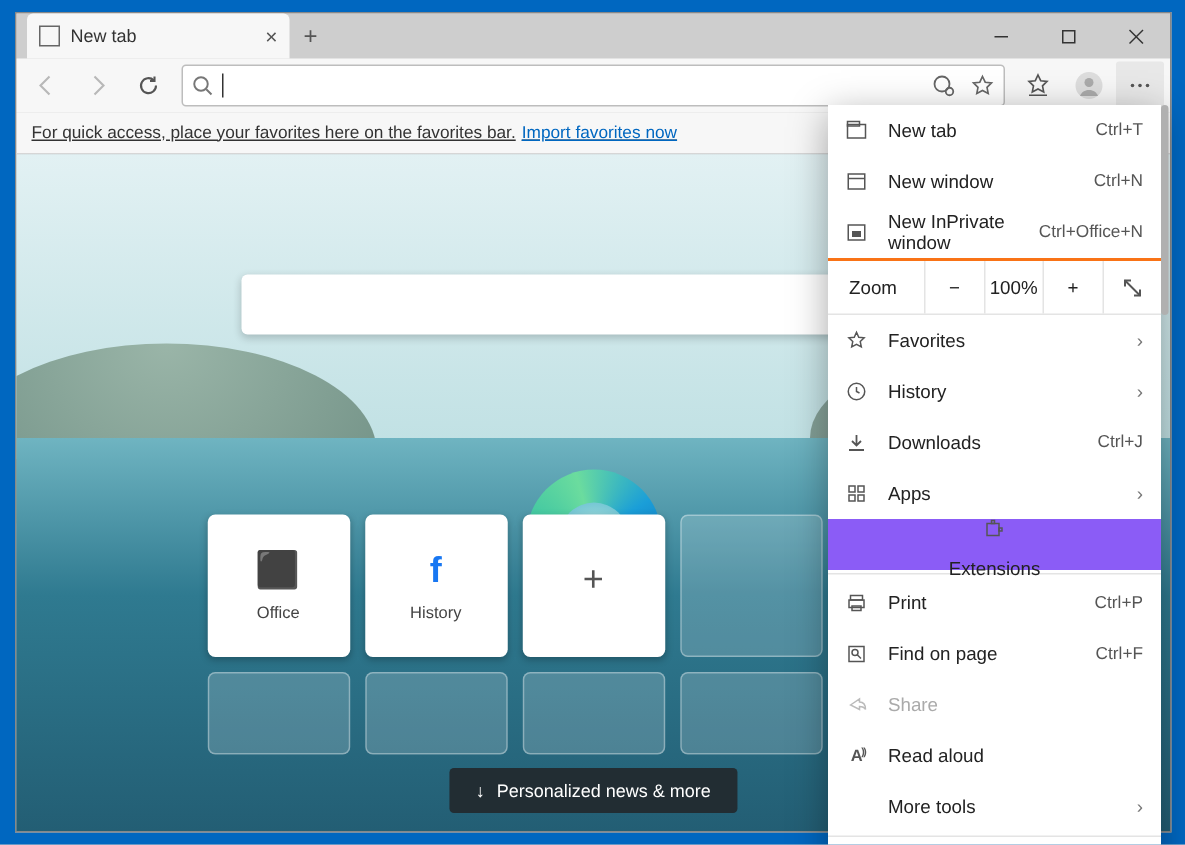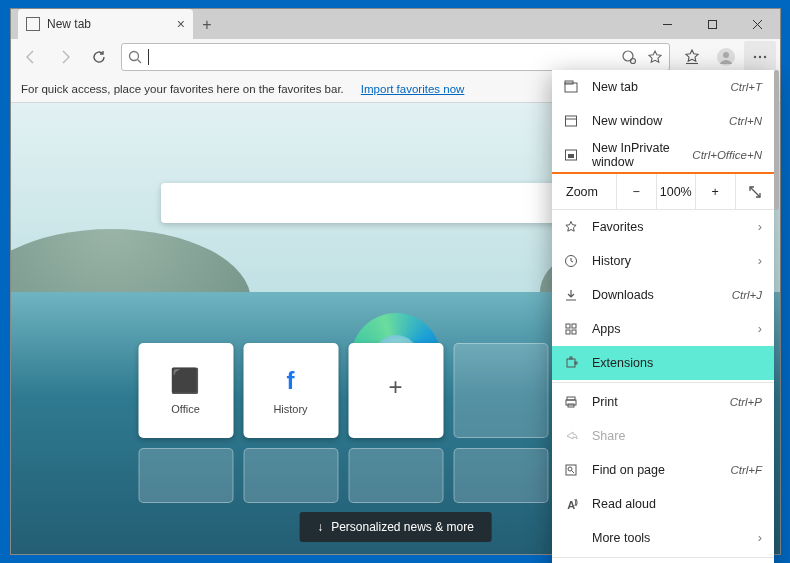--- a/index.html
+++ b/index.html
@@ -11,42 +11,42 @@
   .tab .close { margin-left: auto; font-size: 14px; color: #555; }
   .newtab-btn { width: 28px; height: 28px; display: flex; align-items: center; justify-content: center; color: #555; font-size: 16px; }
   .win-controls { margin-left: auto; display: flex; }
   .win-controls div { width: 45px; height: 30px; display: flex; align-items: center; justify-content: center; }
   .toolbar { height: 36px; background: #f7f7f7; display: flex; align-items: center; padding: 0 4px; gap: 2px; }
   .tbtn { width: 32px; height: 32px; display: flex; align-items: center; justify-content: center; color: #555; border-radius: 2px; }
   .tbtn.disabled { color: #b8b8b8; }
   .addressbar { flex: 1; height: 28px; background: #fff; border: 1px solid #bdbdbd; border-radius: 3px; margin: 0 4px; display: flex; align-items: center; padding: 0 6px; }
   .addressbar .cursor { border-left: 1px solid #333; height: 16px; margin-left: 6px; }
   .addr-icons { margin-left: auto; display: flex; gap: 10px; color: #666; }
-  .favbar { height: 28px; background: #f7f7f7; display: flex; align-items: center; padding: 0 10px; font-size: 11.5px; color: #333; border-bottom: 1px solid #d6d6d6; }
-  .favbar a { color: #0067c0; margin-left: 17px; text-decoration: underline; }
+  .favbar { height: 28px; background: #f7f7f7; display: flex; align-items: center; padding: 0 10px; font-size: 11.5px; color: #333; border-bottom: 1px solid #d6d6d6; text-decoration: underline; }
+  .favbar a { color: #0067c0; margin-left: 4px; text-decoration: underline; }
   .content { flex: 1; position: relative; overflow: hidden; background: linear-gradient(180deg,#d3ebef 0%, #b7dde2 25%, #5da6b2 45%, #2d7a8e 60%, #2a6c82 100%); }
   .landscape { position: absolute; inset: 0; }
   .sky { position:absolute; top:0; left:0; right:0; height:45%; background: linear-gradient(180deg,#e2f1f3,#bfe0e3);} 
   .hill { position:absolute; left:-40px; top:28%; width:280px; height:120px; background: radial-gradient(ellipse at top,#9ab5a8,#6f8f84); border-radius:50% 50% 0 0 / 60% 60% 0 0;} 
   .hill2 { position:absolute; right:40px; top:30%; width:200px; height:90px; background: radial-gradient(ellipse at top,#a6bcb3,#7a988f); border-radius:50% 50% 0 0 / 60% 60% 0 0;} 
   .water { position:absolute; left:0; right:0; top:42%; bottom:0; background: linear-gradient(180deg,#6fb4c1,#2f7a90 40%,#235e74);} 
   .edge-logo { position:absolute; left:50%; top:210px; transform:translateX(-50%); width:90px; height:90px; border-radius:50%; background: conic-gradient(from 200deg,#0b8f8f,#37c2a3,#6bdc9e,#1a9ed8,#0b5fb0,#0b8f8f);} 
   .edge-logo::after{content:"";position:absolute;left:22px;top:22px;width:46px;height:46px;border-radius:50%;background: radial-gradient(circle,#b8e7e0,#5bbad0);} 
   .big-search { position: absolute; top: 80px; left: 50%; transform: translateX(-50%); width: 470px; height: 40px; background: #fff; border-radius: 4px; box-shadow: 0 2px 6px rgba(0,0,0,.2); display: flex; align-items: center; padding: 0 12px; }
   .big-search .search-ic { margin-left: auto; color: #0078d4; }
   .tiles { position: absolute; top: 240px; left: 50%; transform: translateX(-50%); display: grid; grid-template-columns: repeat(5, 95px); grid-template-rows: 95px 55px; gap: 10px; }
   .tile { background: #fff; border-radius: 5px; box-shadow: 0 2px 5px rgba(0,0,0,.25); display: flex; flex-direction: column; align-items: center; justify-content: center; font-size: 11px; color: #444; }
   .tile .ic { font-size: 24px; margin-bottom: 8px; }
   .tile.ghost { background: rgba(255,255,255,0.18); box-shadow: none; border: 1px solid rgba(255,255,255,0.35); }
   .newsbar { position: absolute; bottom: 12px; left: 50%; transform: translateX(-50%); background: #222d33; color: #fff; font-size: 12px; padding: 8px 18px; border-radius: 3px; display: flex; align-items: center; gap: 8px; }
   .menu { position: absolute; right: 16px; top: 70px; width: 222px; background: #fff; box-shadow: 0 6px 24px rgba(0,0,0,.35); font-size: 12.5px; color: #222; z-index: 50; }
   .menu-row { height: 34px; display: flex; align-items: center; padding: 0 12px; gap: 12px; }
-  .menu-row:hover, .menu-row.hover { background: #5eead4; }
+  .menu-row:hover, .menu-row.hover { background: #8b5cf6; flex-direction: column; }
   .menu-row .lbl { flex: 1; }
-  .menu-row .sc { color: #555; font-size: 11.5px; font-style: italic; }
+  .menu-row .sc { color: #555; font-size: 11.5px; }
   .menu-row .chev { color: #777; }
   .menu-row.disabled { color: #aaa; }
   .menu-sep { height: 1px; background: #e4e4e4; margin: 2px 0; }
   .menu-icon { width: 16px; text-align: center; color: #555; flex-shrink:0; }
   .zoom-row { height: 38px; display: flex; align-items: center; border-top: 2px solid #f97316; border-bottom: 1px solid #e4e4e4; }
   .zoom-row .zl { width: 64px; padding-left: 14px; }
   .zoom-row .zbtn { flex: 1; text-align: center; border-left: 1px solid #e4e4e4; height: 100%; display: flex; align-items: center; justify-content: center; }
   .scroll-ind { position:absolute; right:11px; top:70px; width:5px; height:140px; background:#b0b0b0; border-radius:3px; z-index:60; }
   svg { display:block; }
 </style>
@@ -289,39 +289,39 @@
     <span class="menu-icon">
         <svg width="14" height="14">
           <rect x="3" y="2" width="8" height="3" fill="none" stroke="#555"></rect>
           <rect x="2" y="5" width="10" height="5" fill="none" stroke="#555"></rect>
           <rect x="4" y="9" width="6" height="3" fill="none" stroke="#555"></rect>
         </svg>
       </span>
     <span class="lbl">Print</span>
     <span class="sc">Ctrl+P</span>
   </div>
-  <div class="menu-row disabled">
-    <span class="menu-icon">
-        <svg width="14" height="14">
-          <path d="M3 7l6-4v2c3 0 4 2 4 5-1-2-3-2-4-2v2z" fill="none" stroke="#bbb"></path>
-        </svg>
-      </span>
-    <span class="lbl">Share</span>
-  </div>
   <div class="menu-row">
     <span class="menu-icon">
         <svg width="14" height="14">
           <rect x="2" y="2" width="10" height="10" fill="none" stroke="#555"></rect>
           <circle cx="6" cy="6" r="2" fill="none" stroke="#555"></circle>
           <line x1="7.5" y1="7.5" x2="10" y2="10" stroke="#555"></line>
         </svg>
       </span>
     <span class="lbl">Find on page</span>
     <span class="sc">Ctrl+F</span>
   </div>
+  <div class="menu-row disabled">
+    <span class="menu-icon">
+        <svg width="14" height="14">
+          <path d="M3 7l6-4v2c3 0 4 2 4 5-1-2-3-2-4-2v2z" fill="none" stroke="#bbb"></path>
+        </svg>
+      </span>
+    <span class="lbl">Share</span>
+  </div>
   <div class="menu-row">
     <span class="menu-icon" style="font-size:11px;font-weight:600;letter-spacing:-1px">A<sup style="font-size:7px">))</sup></span>
     <span class="lbl">Read aloud</span>
   </div>
   <div class="menu-row">
     <span class="menu-icon"></span>
     <span class="lbl">More tools</span>
     <span class="chev">›</span>
   </div>
   <div class="menu-sep"></div>

